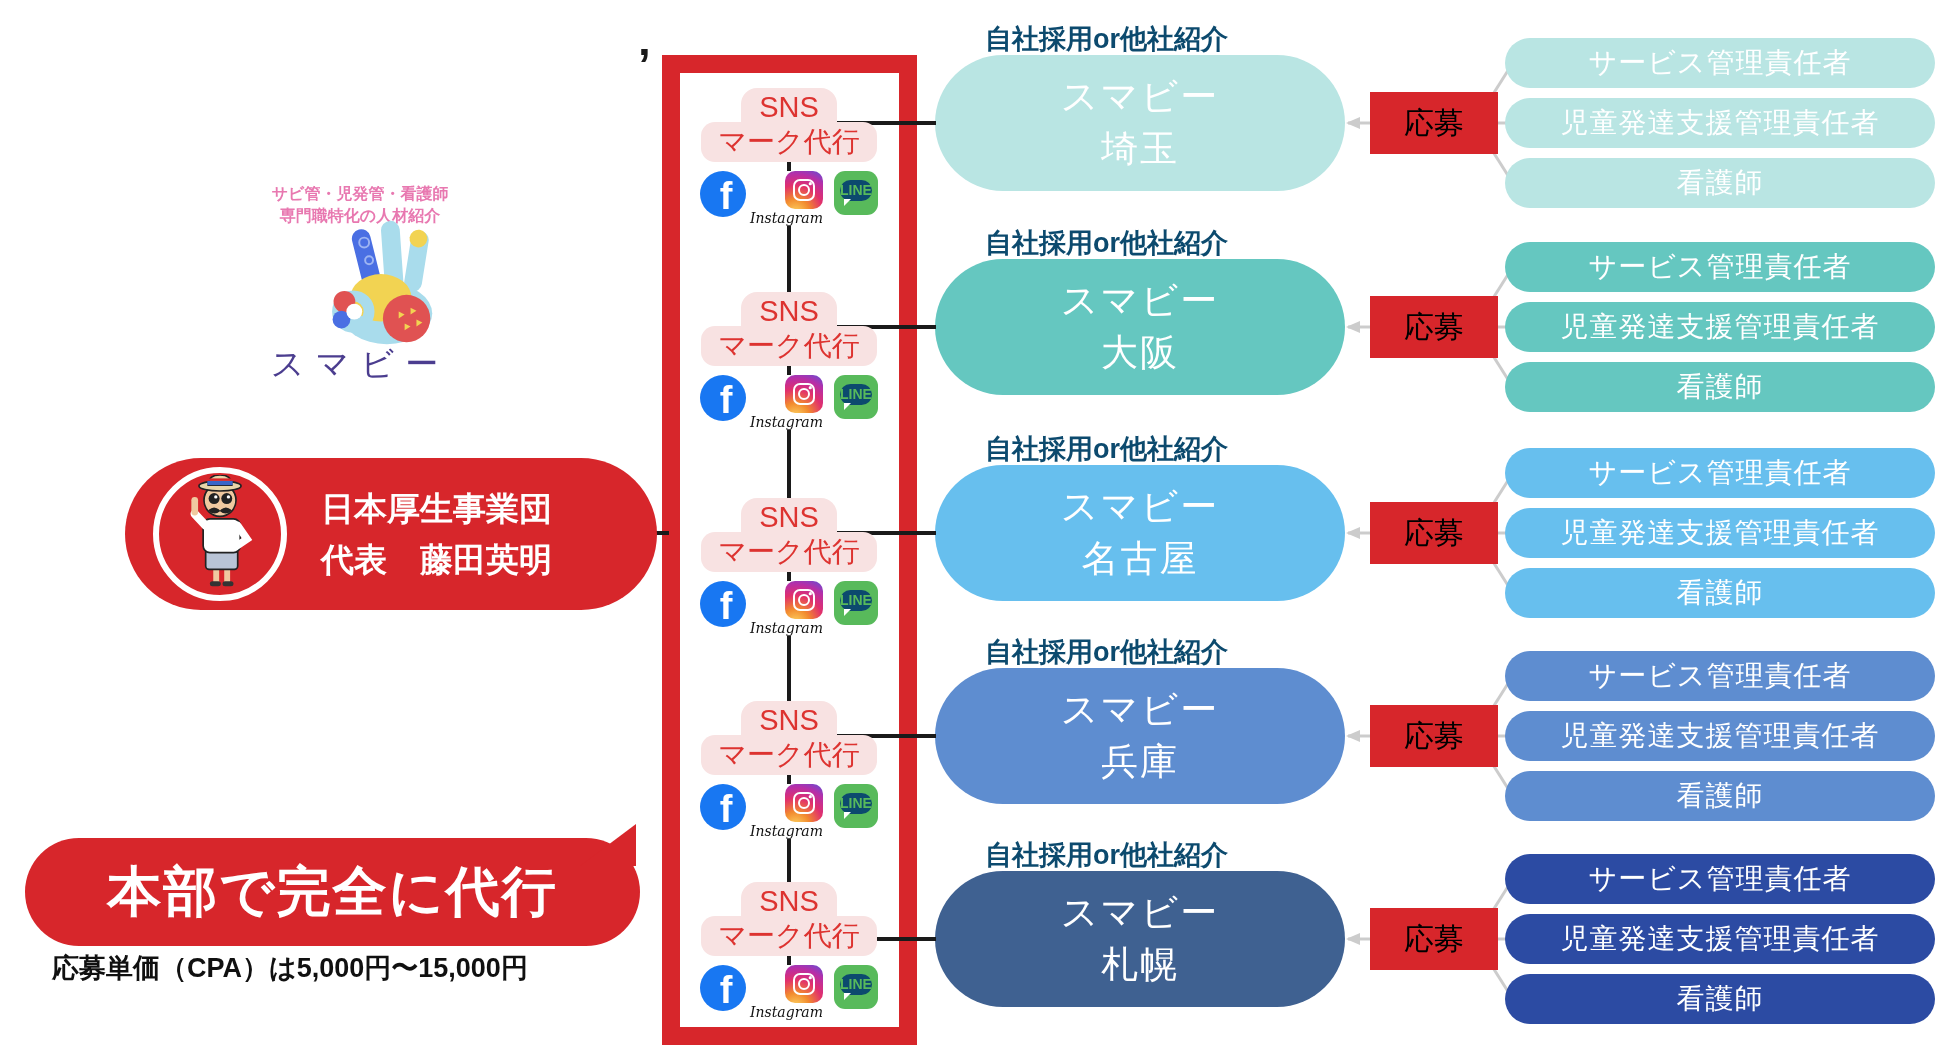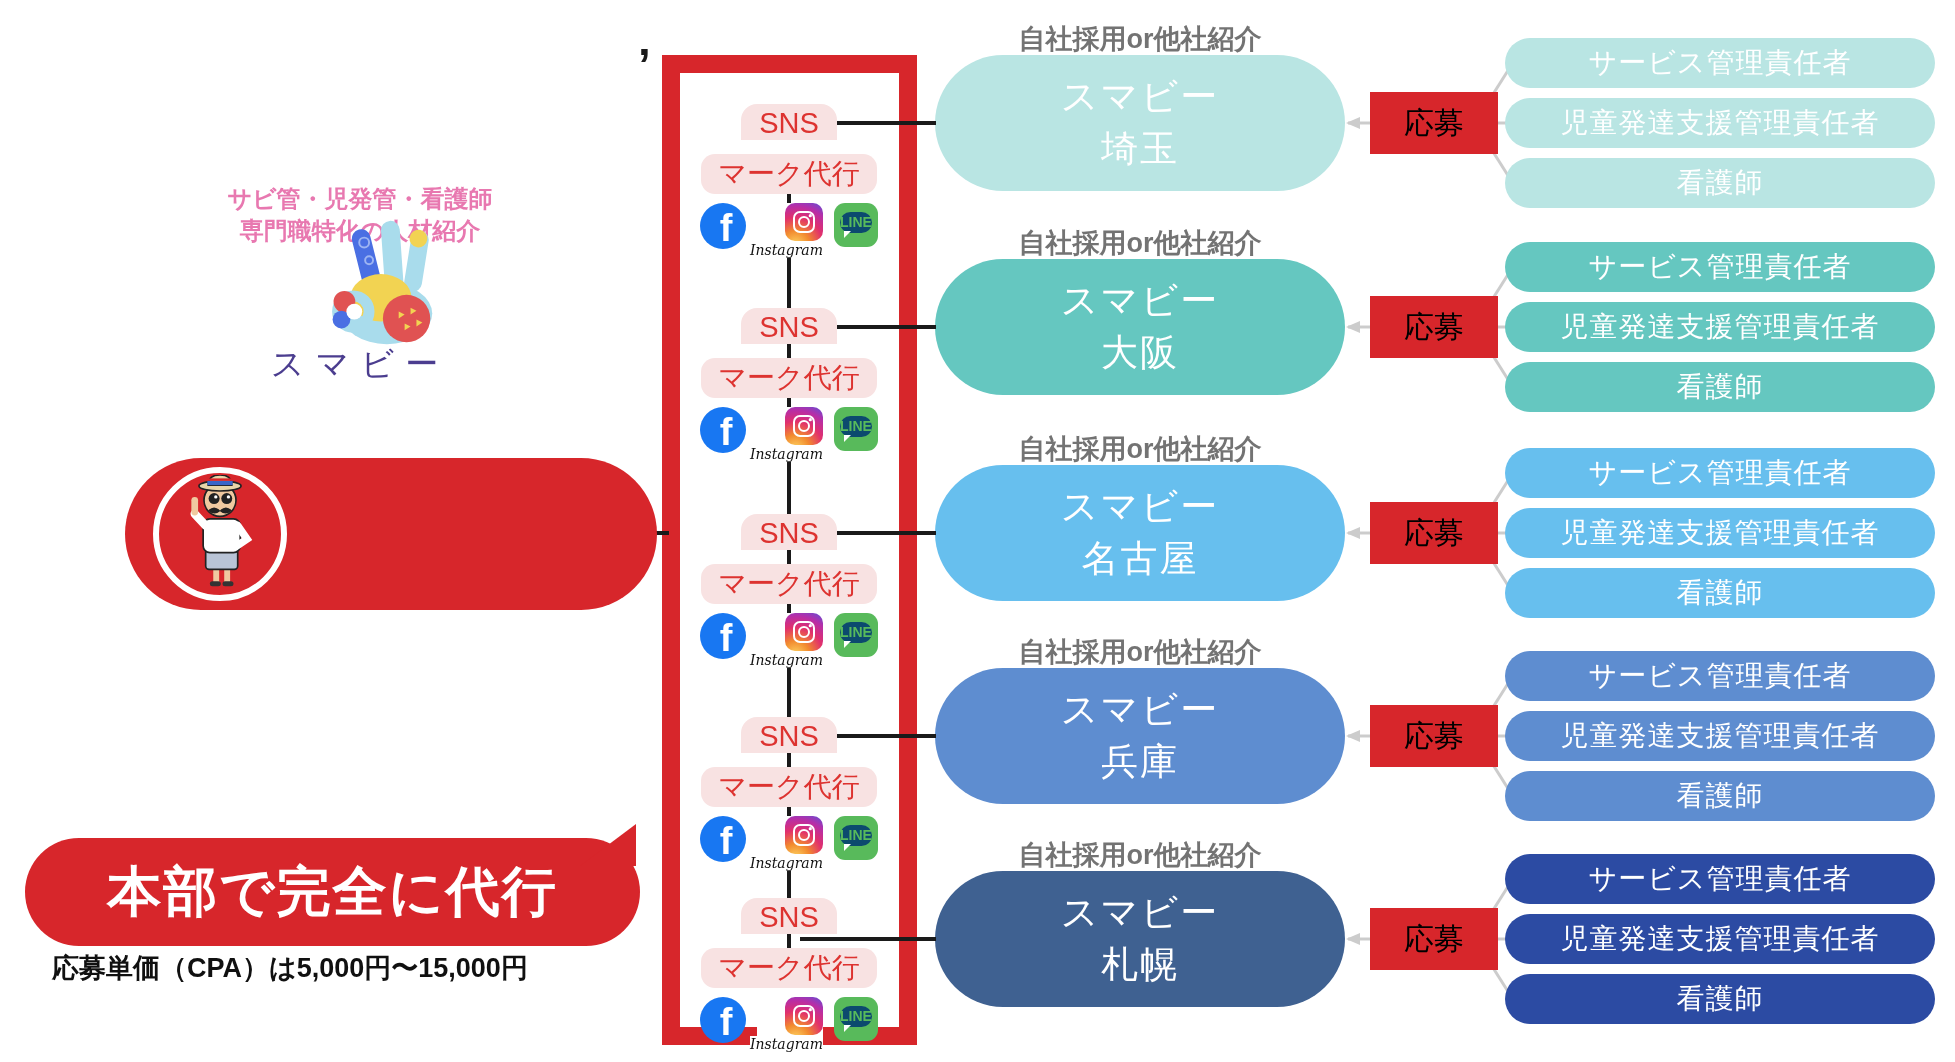--- a/index.html
+++ b/index.html
@@ -2,21 +2,21 @@
 <html style="--accent-red: #d7262b; --line-black: #1a1a1a; --connector-gray: #cccccc; --sns-text: #dd3330; --sns-bg: #f8e2e2; --tagline-pink: #e878b0; --brand-purple: #4b3d8f; --facebook-blue: #1877f2; --line-green: #58ba5b;"><head>
 <meta charset="utf-8">
 <style>
   html,body{margin:0;padding:0;background:#fff;}
   body{font-family:"Liberation Sans",sans-serif;}
   .canvas{position:relative;width:1955px;height:1062px;background:#fff;overflow:hidden;}
 
   
   .quote{position:absolute;left:638px;top:38px;font-size:46px;font-weight:bold;color:#1a1a1a;}
   .tagline{position:absolute;left:180px;top:183px;width:360px;text-align:center;
-           color:var(--tagline-pink,#e878b0);font-weight:bold;font-size:24px;line-height:1.35;}
+           color:var(--tagline-pink,#e878b0);font-weight:bold;font-size:16px;line-height:1.35;}
   .hand-logo{position:absolute;left:302px;top:220px;width:148px;height:126px;}
   .brand{position:absolute;left:200px;top:342px;width:320px;text-align:center;
          color:var(--brand-purple,#4b3d8f);font-size:33px;letter-spacing:11px;font-weight:500;}
   .hq-pill{position:absolute;left:125px;top:458px;width:532px;height:152px;border-radius:76px;
            background:var(--accent-red,#d7262b);display:flex;align-items:center;z-index:2;}
   .hq-avatar{width:122px;height:122px;border-radius:50%;border:6px solid #fff;margin-left:28px;
              background:var(--accent-red,#d7262b);display:flex;align-items:center;justify-content:center;overflow:hidden;}
   .hq-text{margin-left:34px;color:#fff;font-size:33px;font-weight:bold;line-height:1.55;}
   .banner{position:absolute;left:25px;top:838px;width:615px;height:108px;border-radius:54px;
           background:var(--accent-red,#d7262b);display:flex;align-items:center;justify-content:center;
@@ -26,42 +26,42 @@
   .cpa{position:absolute;left:45px;top:950px;width:490px;text-align:center;
        font-weight:bold;font-size:27px;color:#101010;}
 
   
   .sns-col{position:absolute;left:662px;top:55px;width:255px;height:990px;box-sizing:border-box;
            border:18px solid var(--accent-red,#d7262b);background:#fff;z-index:1;}
   .v-line{position:absolute;left:787px;top:160px;width:4px;height:818px;background:var(--line-black,#1a1a1a);z-index:3;}
   .row-line{position:absolute;left:800px;width:136px;height:4px;background:var(--line-black,#1a1a1a);z-index:4;}
   .hq-link{position:absolute;left:645px;top:531px;width:24px;height:4px;background:var(--line-black,#1a1a1a);z-index:1;}
   .sns-block{position:absolute;left:680px;width:218px;z-index:5;text-align:center;}
-  .sns-line1{width:96px;margin:16px auto;background:var(--sns-bg,#f8e2e2);border-radius:16px 16px 0 0;
+  .sns-line1{width:96px;margin:0 auto;background:var(--sns-bg,#f8e2e2);border-radius:16px 16px 0 0;
              color:var(--sns-text,#dd3330);font-size:29px;font-weight:500;padding:3px 0 0;height:33px;}
   .sns-line2{width:176px;margin:-2px auto 4px;background:var(--sns-bg,#f8e2e2);border-radius:14px;
              color:var(--sns-text,#dd3330);font-size:28px;font-weight:500;height:40px;line-height:40px;}
   .sns-icons{display:flex;justify-content:center;align-items:flex-start;gap:11px;margin-top:9px;}
   .icon-fb{width:46px;height:46px;border-radius:50%;background:var(--facebook-blue,#1877f2);
            color:#fff;font-weight:bold;font-size:38px;line-height:44px;text-align:center;}
   .icon-fb span{display:inline-block;transform:translate(3px,3px);}
   .ig-wrap{display:flex;flex-direction:column;align-items:flex-end;width:66px;background:#fff;}
   .icon-ig{width:38px;height:38px;border-radius:10px;display:flex;align-items:center;justify-content:center;
            background:radial-gradient(circle at 28% 110%, #fdd462 0%, #f28a2e 28%, #e1306c 55%, #b62ea8 78%, #5b51d8 100%);}
   .ig-label{font-family:"DejaVu Serif",serif;font-style:italic;font-size:14px;color:#111;background:#fff;margin-top:1px;}
   .icon-line{width:44px;height:44px;border-radius:11px;background:var(--line-green,#58ba5b);position:relative;}
   .line-bubble{position:absolute;left:6px;top:9px;width:32px;height:21px;border-radius:11px;background:#0c4a6e;
                color:var(--line-green,#58ba5b);font-size:14px;font-weight:bold;line-height:21px;text-align:center;}
   .line-bubble::after{content:"";position:absolute;left:4px;bottom:-5px;width:0;height:0;
                border-style:solid;border-width:7px 7px 0 0;border-color:#fff transparent transparent transparent;}
 
   
   .row{position:absolute;left:0;width:1955px;height:204px;z-index:2;}
-  .row-header{position:absolute;left:985px;top:0;width:310px;text-align:center;
-              font-weight:bold;font-size:27px;color:#737373;}
+  .row-header{position:absolute;left:985px;top:0;width:310px;
+              font-weight:bold;font-size:27px;color:#0c4a6e;}
   .branch-pill{position:absolute;left:935px;top:34px;width:410px;height:136px;border-radius:68px;
                background:var(--branch,#ccc);color:#fff;display:flex;flex-direction:column;
                align-items:center;justify-content:center;font-size:37px;line-height:1.4;letter-spacing:2px;}
   .apply-box{position:absolute;left:1370px;top:71px;width:128px;height:62px;background:var(--accent-red,#d7262b);
              color:#000000;font-size:30px;display:flex;align-items:center;justify-content:center;z-index:3;}
   .job-pill{position:absolute;left:1505px;width:430px;height:50px;border-radius:25px;background:var(--job,#ccc);
             color:#fff;font-size:28px;display:flex;align-items:center;justify-content:center;letter-spacing:1px;}
   .job1{top:17px}.job2{top:77px}.job3{top:137px}
 
   .overlay{position:absolute;left:0;top:0;z-index:1;}
@@ -159,20 +159,24 @@
         <circle cx="58" cy="28" r="6.5" fill="#222"></circle>
         <circle cx="45" cy="26" r="2" fill="#fff"></circle>
         <circle cx="60" cy="26" r="2" fill="#fff"></circle>
         <path d="M36,42 Q43,35 50,42 Q57,35 64,42 Q57,49 50,43 Q43,49 36,42 Z" fill="#222"></path>
         <ellipse cx="50" cy="13" rx="25" ry="6" fill="#e8d5a8" stroke="#222" stroke-width="2"></ellipse>
         <path d="M36,12 Q36,0 50,0 Q64,0 64,12 Z" fill="#e8d5a8" stroke="#222" stroke-width="2"></path>
         <rect x="35" y="7" width="30" height="5" fill="#3a66c8"></rect>
         <rect x="35" y="4" width="30" height="3" fill="#d7262b"></rect>
       </svg>
     </div>
+    <div class="hq-text">
+      <div>日本厚生事業団</div>
+      <div>代表　藤田英明</div>
+    </div>
   </div>
 
   <div class="banner">
     <div class="banner-tail"></div>
     <span>本部で完全に代行</span>
   </div>
   <div class="cpa">応募単価（CPA）は5,000円〜15,000円</div>
 
   <div class="sns-col"></div>
   <div class="v-line"></div>

